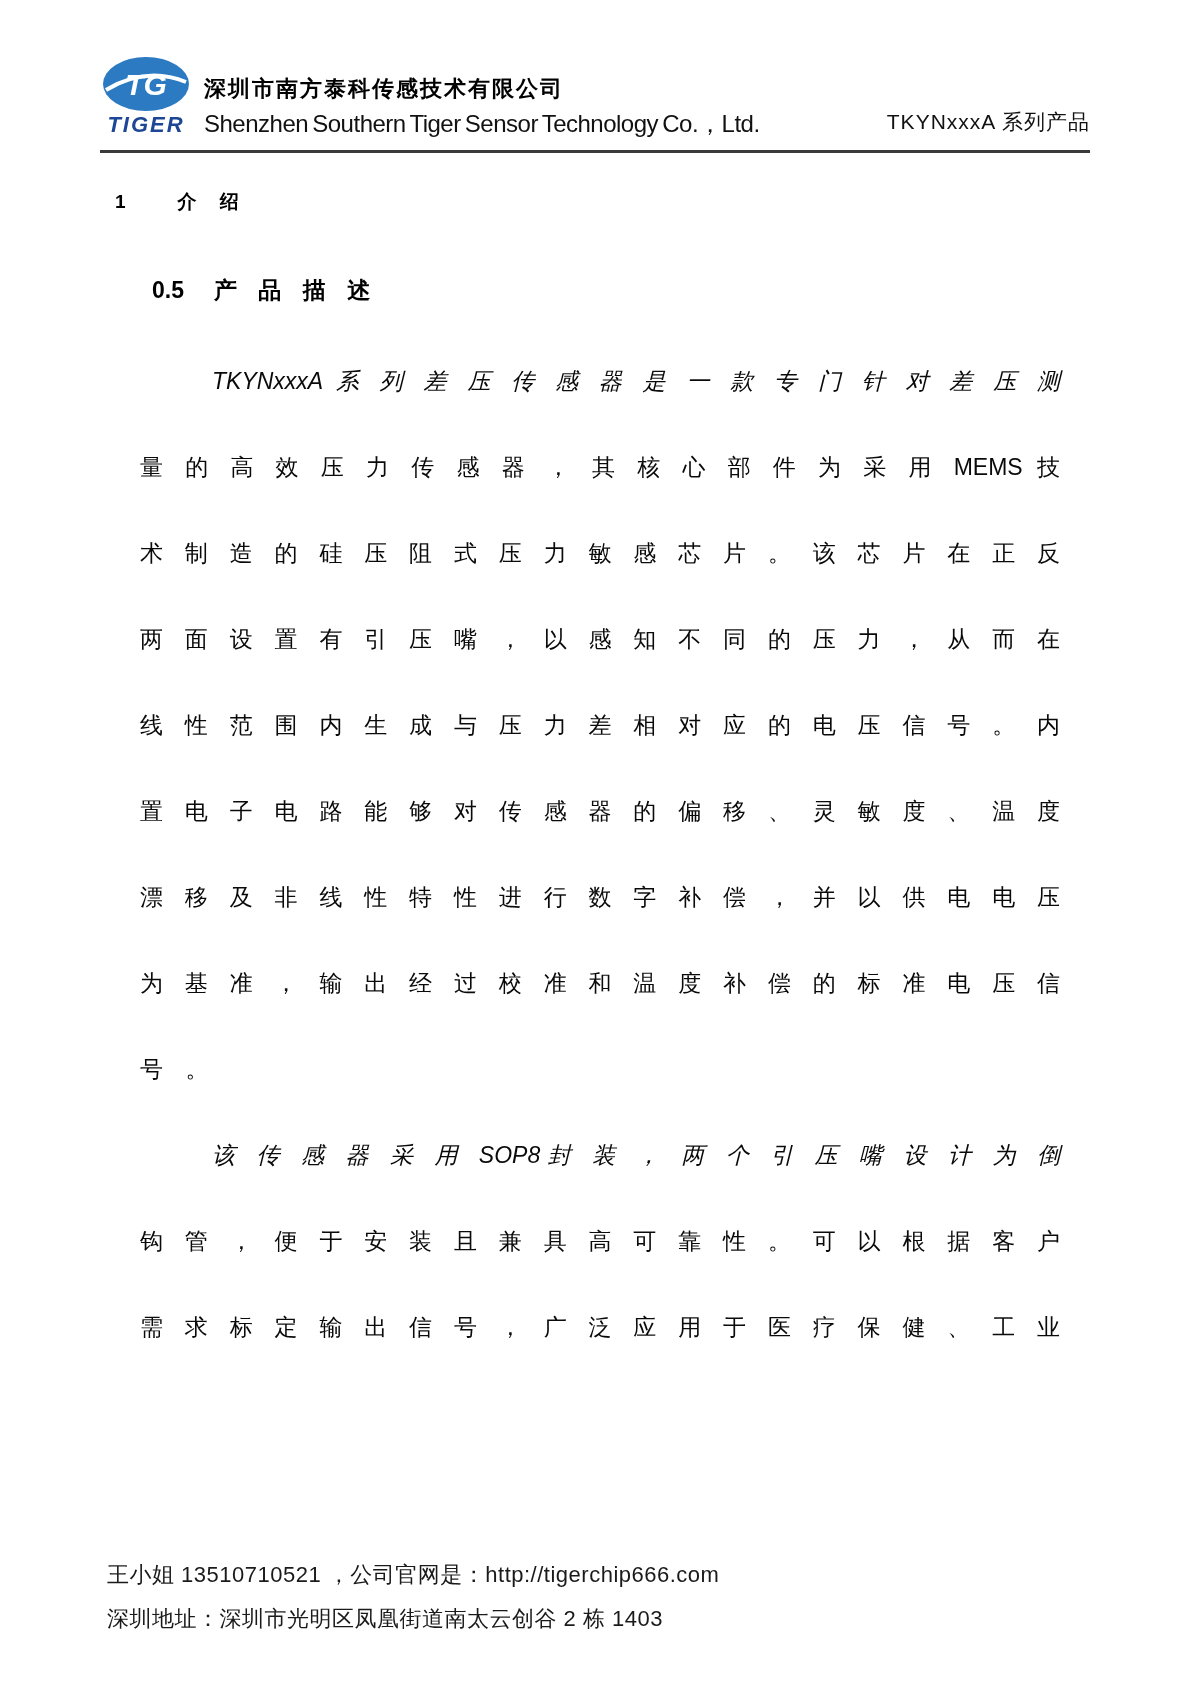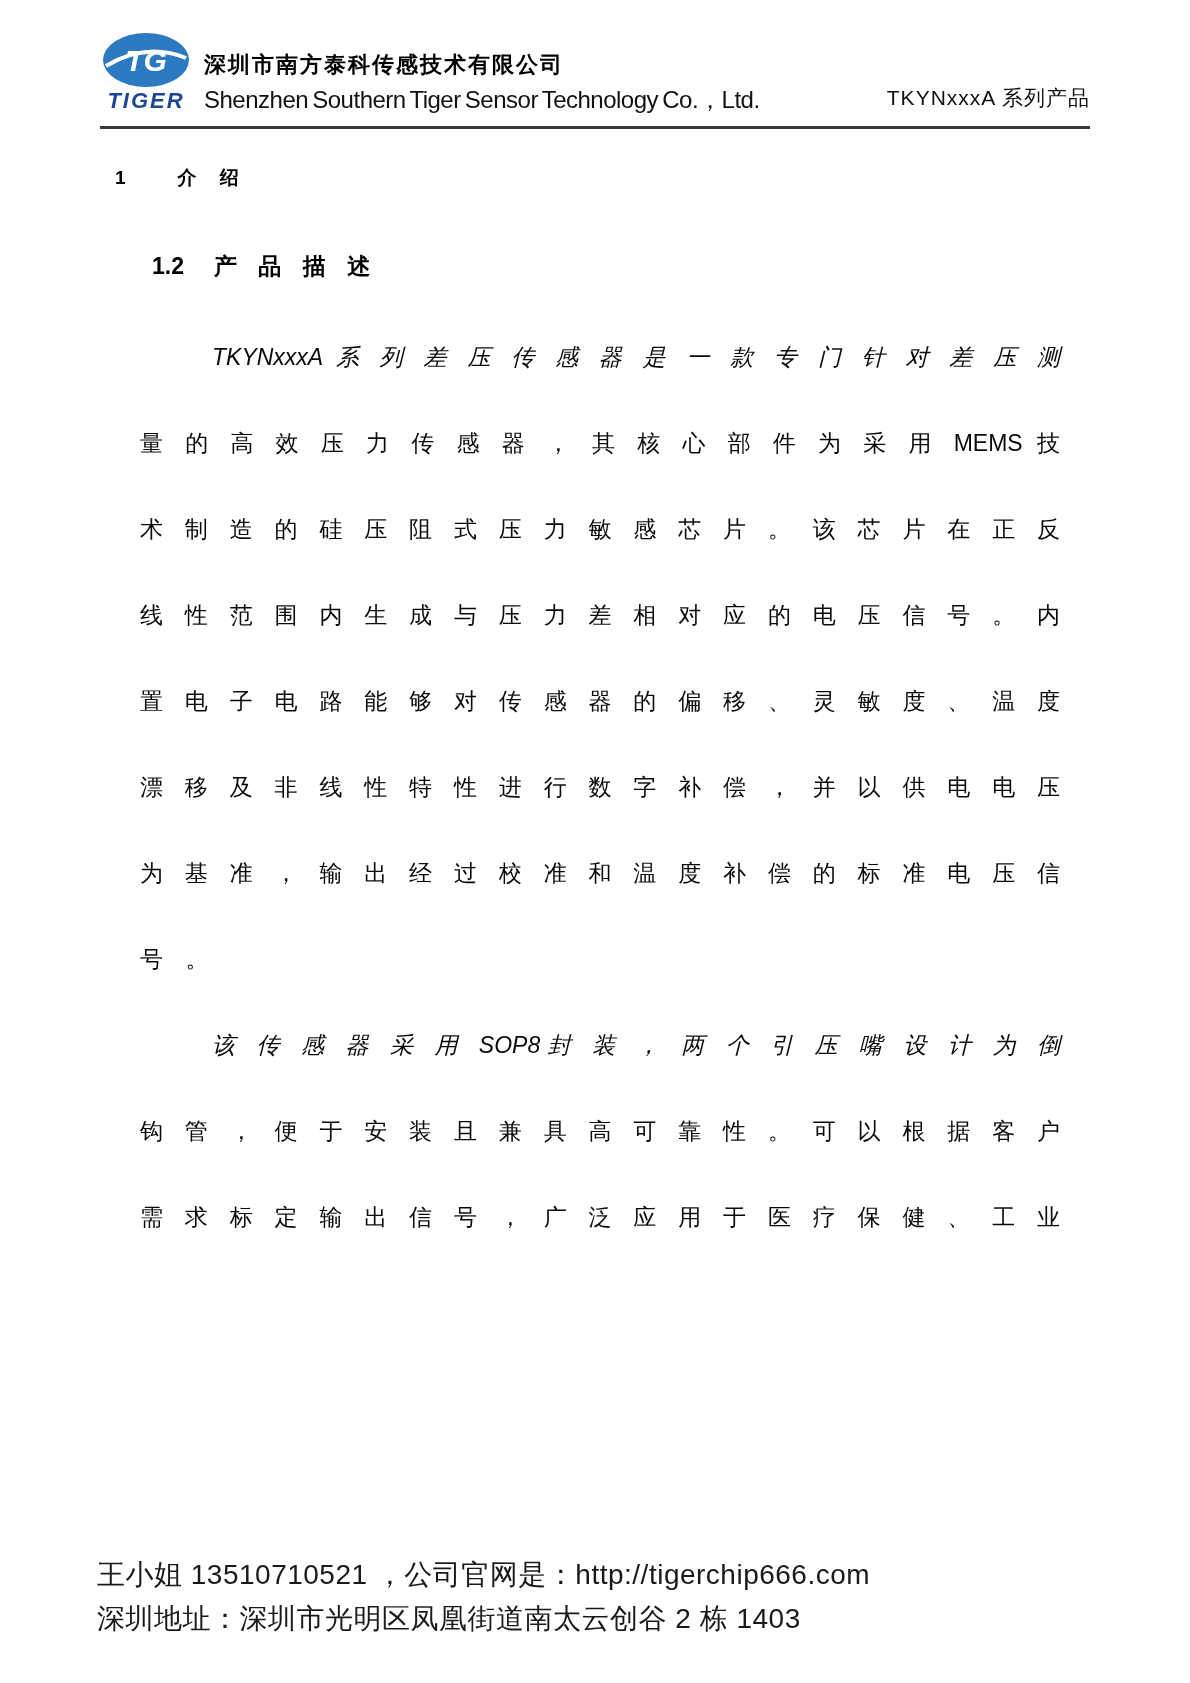--- a/index.html
+++ b/index.html
@@ -10,21 +10,21 @@
     width: 1190px;
     height: 1683px;
     background: #ffffff;
     padding: 0 100px;
     overflow: hidden;
   }
   
   .header {
     display: flex;
     align-items: flex-end;
-    padding-top: 32px;
+    padding-top: 56px;
   }
   .logo-wrap { flex: 0 0 auto; margin-right: 12px; }
   .company-block { flex: 1 1 auto; }
   .company-cn {
     font-size: 22px;
     font-weight: bold;
     letter-spacing: 2px;
     line-height: 1.25;
   }
   .company-en {
@@ -79,23 +79,23 @@
   }
   .line.indent { padding-left: 72px; font-style: italic; }
   .line.short {
     text-align: left;
     text-align-last: left;
     word-spacing: 16px;
   }
   
   .footer {
     position: absolute;
-    left: 97px;
+    left: 107px;
     bottom: 42px;
-    font-size: 28px;
+    font-size: 22px;
     color: #1a1a1a;
   }
   .footer-line { line-height: 44px; letter-spacing: 0.5px; }
 </style>
 </head>
 <body>
 
 <div class="page">
 
   <div class="header">
@@ -113,27 +113,28 @@
     </div>
     <div class="series-label">TKYNxxxA 系列产品</div>
   </div>
   <div class="header-rule"></div>
 
   <div class="h1">
     <span class="sec-num">1</span><span class="sec-title">介 绍</span>
   </div>
 
   <div class="h2">
-    <span class="sec-num">1.2</span><span class="sec-title">产 品 描 述</span>
+    <span class="sec-num">0.5</span><span class="sec-title">产 品 描 述</span>
   </div>
 
   <div class="body-text">
     <div class="line indent">TKYNxxxA 系 列 差 压 传 感 器 是 一 款 专 门 针 对 差 压 测</div>
     <div class="line">量 的 高 效 压 力 传 感 器 ， 其 核 心 部 件 为 采 用 MEMS 技</div>
     <div class="line">术 制 造 的 硅 压 阻 式 压 力 敏 感 芯 片 。 该 芯 片 在 正 反</div>
+    <div class="line">两 面 设 置 有 引 压 嘴 ， 以 感 知 不 同 的 压 力 ， 从 而 在</div>
     <div class="line">线 性 范 围 内 生 成 与 压 力 差 相 对 应 的 电 压 信 号 。 内</div>
     <div class="line">置 电 子 电 路 能 够 对 传 感 器 的 偏 移 、 灵 敏 度 、 温 度</div>
     <div class="line">漂 移 及 非 线 性 特 性 进 行 数 字 补 偿 ， 并 以 供 电 电 压</div>
     <div class="line">为 基 准 ， 输 出 经 过 校 准 和 温 度 补 偿 的 标 准 电 压 信</div>
     <div class="line short">号 。</div>
     <div class="line indent">该 传 感 器 采 用 SOP8封 装 ， 两 个 引 压 嘴 设 计 为 倒</div>
     <div class="line">钩 管 ， 便 于 安 装 且 兼 具 高 可 靠 性 。 可 以 根 据 客 户</div>
     <div class="line">需 求 标 定 输 出 信 号 ， 广 泛 应 用 于 医 疗 保 健 、 工 业</div>
   </div>
 

